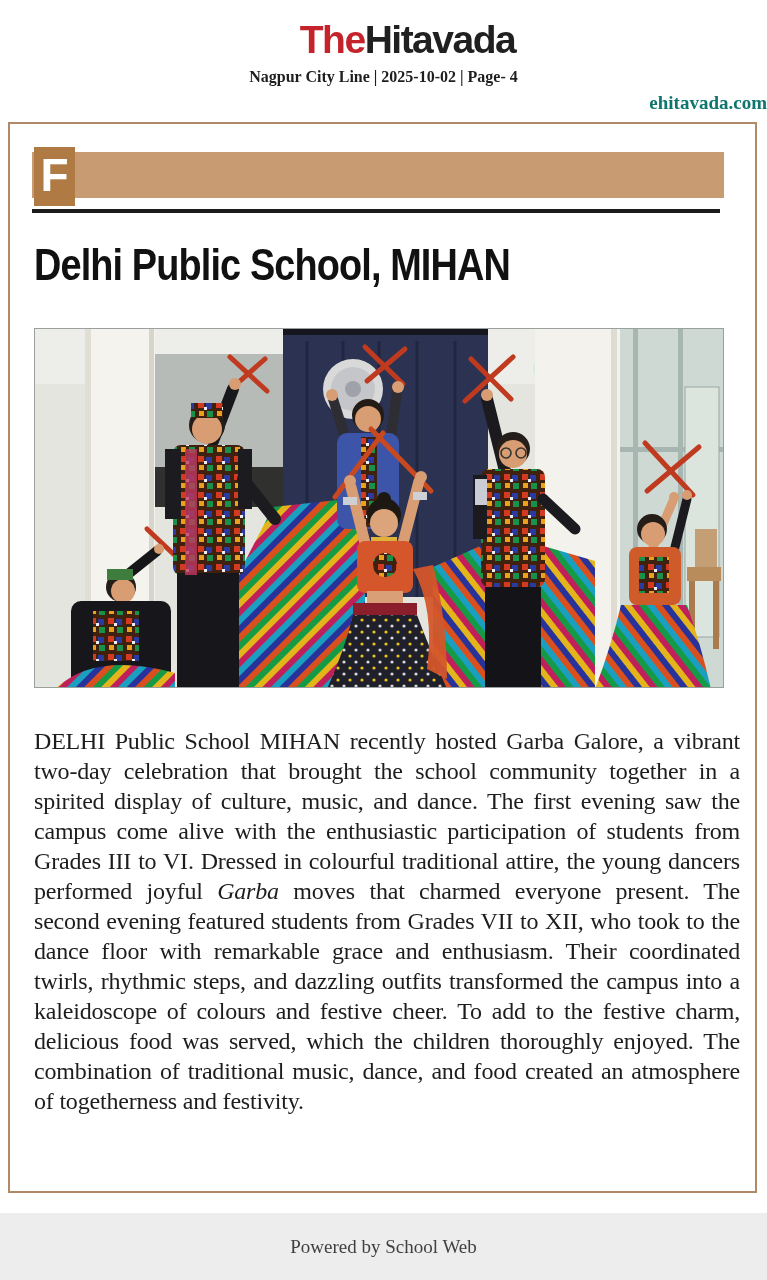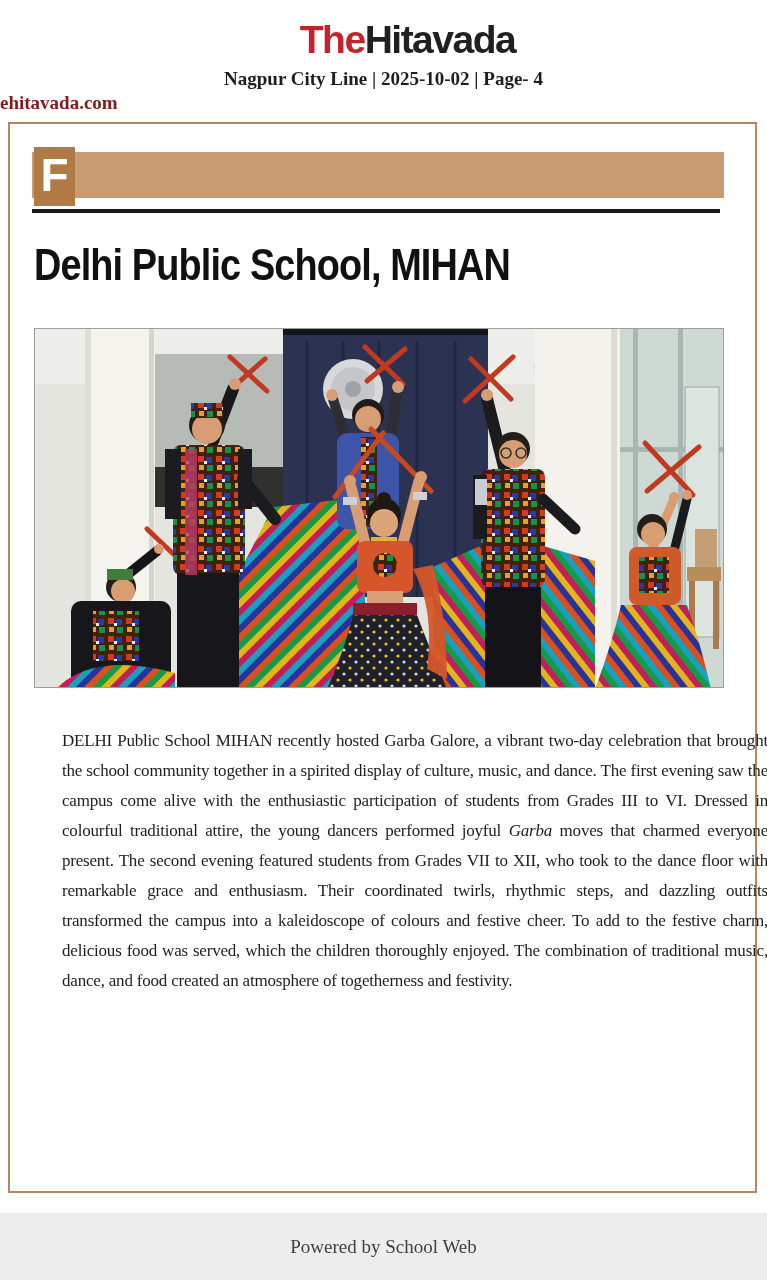--- a/index.html
+++ b/index.html
@@ -8,23 +8,23 @@
     --footer_bg:#ededed; --footer_ink:#3f3f3f;
   }
   *{margin:0;padding:0;box-sizing:border-box;}
   html,body{width:767px;height:1280px;background:#fff;overflow:hidden;}
   .page{position:relative;width:767px;height:1280px;background:#fff;font-family:"Liberation Serif",serif;}
 
   .logo{position:absolute;top:18px;left:0;width:767px;text-align:center;
         font-family:"Liberation Sans",sans-serif;font-weight:700;font-size:39px;letter-spacing:-1.5px;color:var(--ink);padding-left:48px;}
   .logo .the{color:var(--logo_red);}
   .edition{position:absolute;top:68px;left:0;width:767px;text-align:center;
-           font-weight:700;font-size:19px;color:#1e1e1e;}
-  .website{position:absolute;top:92px;left:0;width:767px;text-align:left;
-           font-weight:700;font-size:19px;color:#7f1d1d;text-decoration:none;}
+           font-weight:700;font-size:16px;color:#1e1e1e;}
+  .website{position:absolute;top:92px;left:0;width:767px;text-align:right;
+           font-weight:700;font-size:19px;color:#0f766e;text-decoration:none;}
 
   .content-box{position:absolute;top:122px;left:8px;width:749px;height:1071px;
                border:2px solid var(--box_border);background:#fff;}
 
   .banner{position:absolute;top:28px;left:22px;width:692px;height:46px;background:var(--banner_tan);}
   .dropcap{position:absolute;top:-5px;left:2px;width:41px;height:59px;background:var(--dropcap_brown);
            color:#fff;font-family:"Liberation Sans",sans-serif;font-weight:700;font-size:46px;
            text-align:center;line-height:56px;}
   .banner-text{position:absolute;left:52px;top:2px;color:#fff;font-family:"Liberation Sans",sans-serif;
            font-weight:700;font-size:38px;letter-spacing:7px;white-space:nowrap;}
@@ -33,22 +33,22 @@
 
   .headline{position:absolute;top:116px;left:24px;width:700px;color:#111;
             font-family:"Liberation Sans",sans-serif;font-weight:700;font-size:44px;letter-spacing:-1px;
             transform:scaleX(0.86);transform-origin:left center;white-space:nowrap;}
 
   .photo{position:absolute;top:204px;left:24px;width:690px;height:360px;border:1px solid #9aa09e;
          overflow:hidden;background:#e4e5df;}
   .photo svg{display:block;}
 
   .body-text{position:absolute;top:602px;left:24px;width:706px;
-             font-size:17px;line-height:30px;color:var(--body_ink);text-align:justify;
-             letter-spacing:-0.2px;margin-left:28px;}
+             font-size:24px;line-height:30px;color:var(--body_ink);text-align:justify;
+             letter-spacing:-0.2px;}
   .body-text .it{font-style:italic;}
 
   .footer{position:absolute;top:1213px;left:0;width:767px;height:67px;background:var(--footer_bg);
           text-align:center;line-height:67px;font-size:19px;color:var(--footer_ink);}
 </style>
 </head>
 <body>
 
 <div class="page">
 

